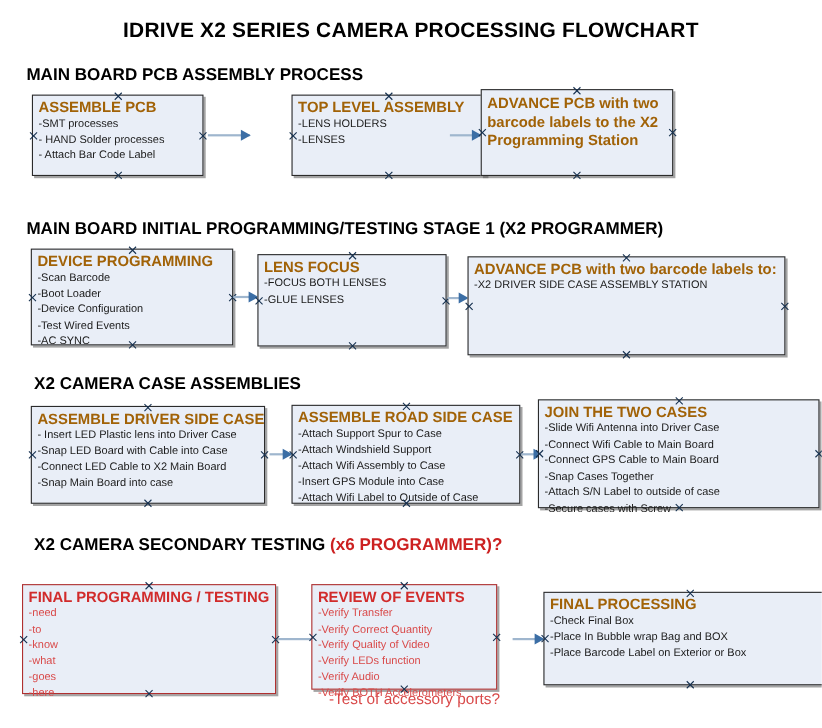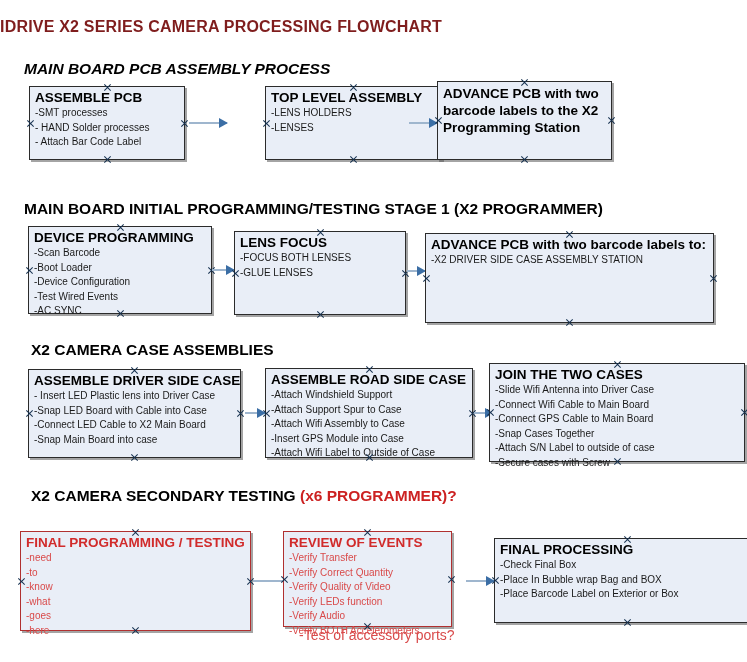--- a/index.html
+++ b/index.html
@@ -8,24 +8,24 @@
     background:#ffffff;
     font-family:"Liberation Sans", sans-serif;
     overflow:hidden;
     position:relative;
   }
   .canvas{position:relative;width:747px;height:662px;}
 
   .doc-title{
     position:absolute;
     left:0;right:0;top:18px;
-    text-align:left;
-    font-size:16px;
+    text-align:center;
+    font-size:19px;
     font-weight:bold;
-    color:#7f1d1d;
+    color:#000000;
     letter-spacing:0.2px;
   }
 
   .section-title{
     position:absolute;
     font-size:15.5px;
     font-weight:bold;
     color:#000;
     white-space:nowrap;
   }
@@ -39,21 +39,21 @@
     box-sizing:border-box;
     box-shadow:2px 2px 0 rgba(90,90,90,0.55);
     padding:3px 4px 2px 5px;
   }
   .node.red{
     border-color:#b03030;
   }
   .node .head{
     font-size:13.5px;
     font-weight:bold;
-    color:#000000;
+    color:#a16207;
     line-height:16px;
     white-space:nowrap;
   }
   .node.red .head{color:#d12b2b;}
   .node ul{
     margin:0;padding:0;list-style:none;
   }
   .node li{
     font-size:10px;
     color:#1a1a1a;
@@ -103,21 +103,21 @@
     white-space:nowrap;
   }
 </style>
 </head>
 <body>
 
 <div class="canvas">
 
   <div class="doc-title">IDRIVE X2  SERIES CAMERA PROCESSING FLOWCHART</div>
 
-  <div class="section-title" style="left:24px;top:60px;font-style:italic;">
+  <div class="section-title" style="left:24px;top:60px;">
     <span>MAIN BOARD PCB ASSEMBLY PROCESS</span>
   </div>
 
   <div class="node" style="left:29px;top:86px;width:156px;height:74px;">
     <div class="head">ASSEMBLE PCB</div>
     <ul>
       <li>-SMT processes</li>
       <li>- HAND Solder processes</li>
       <li>- Attach Bar Code Label</li>
     </ul>
@@ -223,22 +223,22 @@
     <span class="handle" style="left:100%;top:50%;"></span>
   </div>
 
   <div class="conn" style="left:245px;top:412px;width:20px;">
     <span class="arrowhead"></span>
   </div>
 
   <div class="node" style="left:265px;top:368px;width:208px;height:90px;">
     <div class="head">ASSEMBLE ROAD SIDE CASE</div>
     <ul>
+      <li>-Attach Support Spur to Case</li>
       <li>-Attach Windshield Support</li>
-      <li>-Attach Support Spur to Case</li>
       <li>-Attach Wifi Assembly to Case</li>
       <li>-Insert GPS Module into Case</li>
       <li>-Attach Wifi Label to Outside of Case</li>
     </ul>
     <span class="handle" style="left:50%;top:0;"></span>
     <span class="handle" style="left:50%;top:100%;"></span>
     <span class="handle" style="left:0;top:50%;"></span>
     <span class="handle" style="left:100%;top:50%;"></span>
   </div>
 

